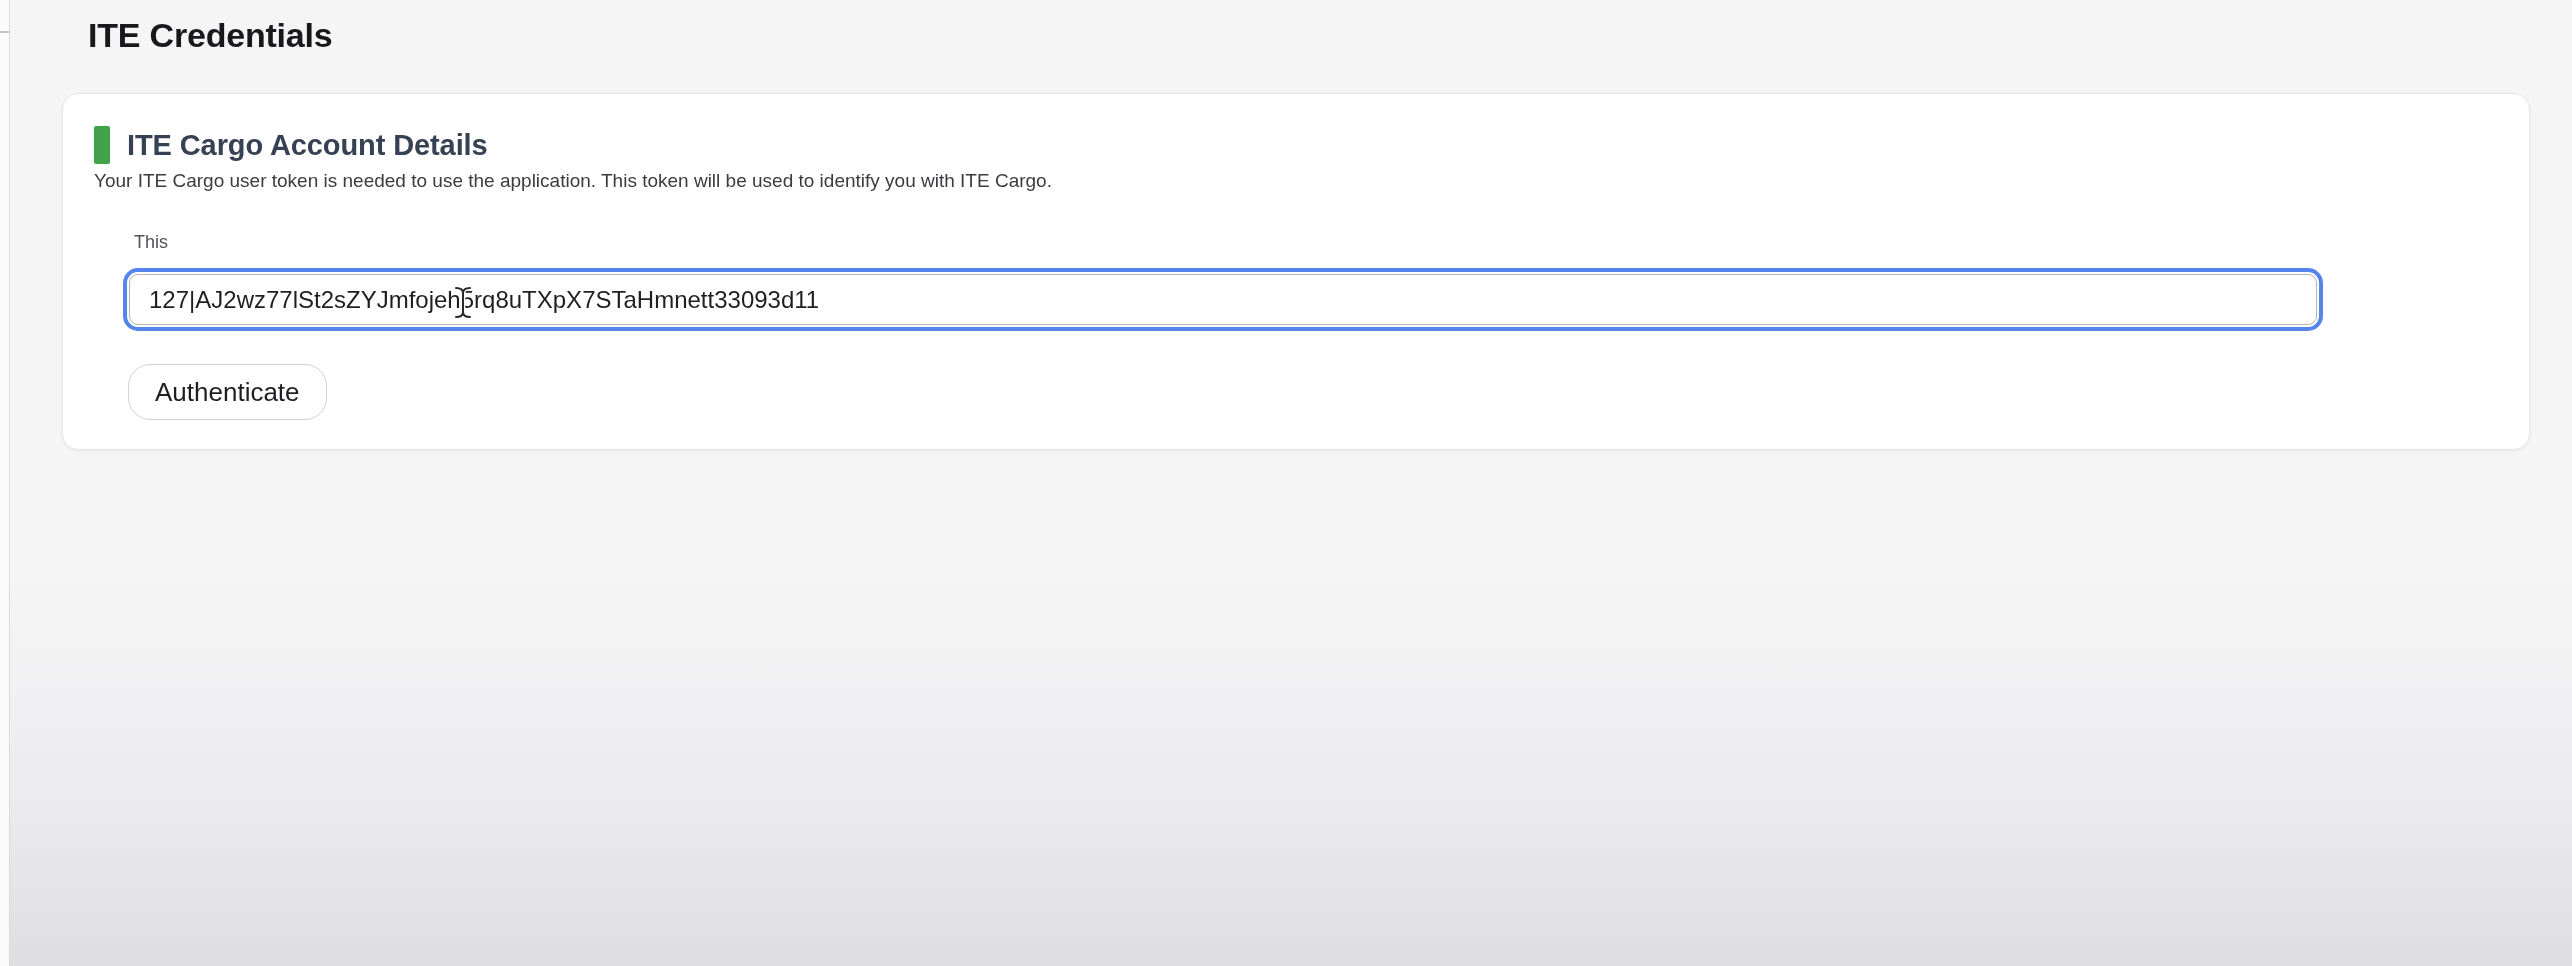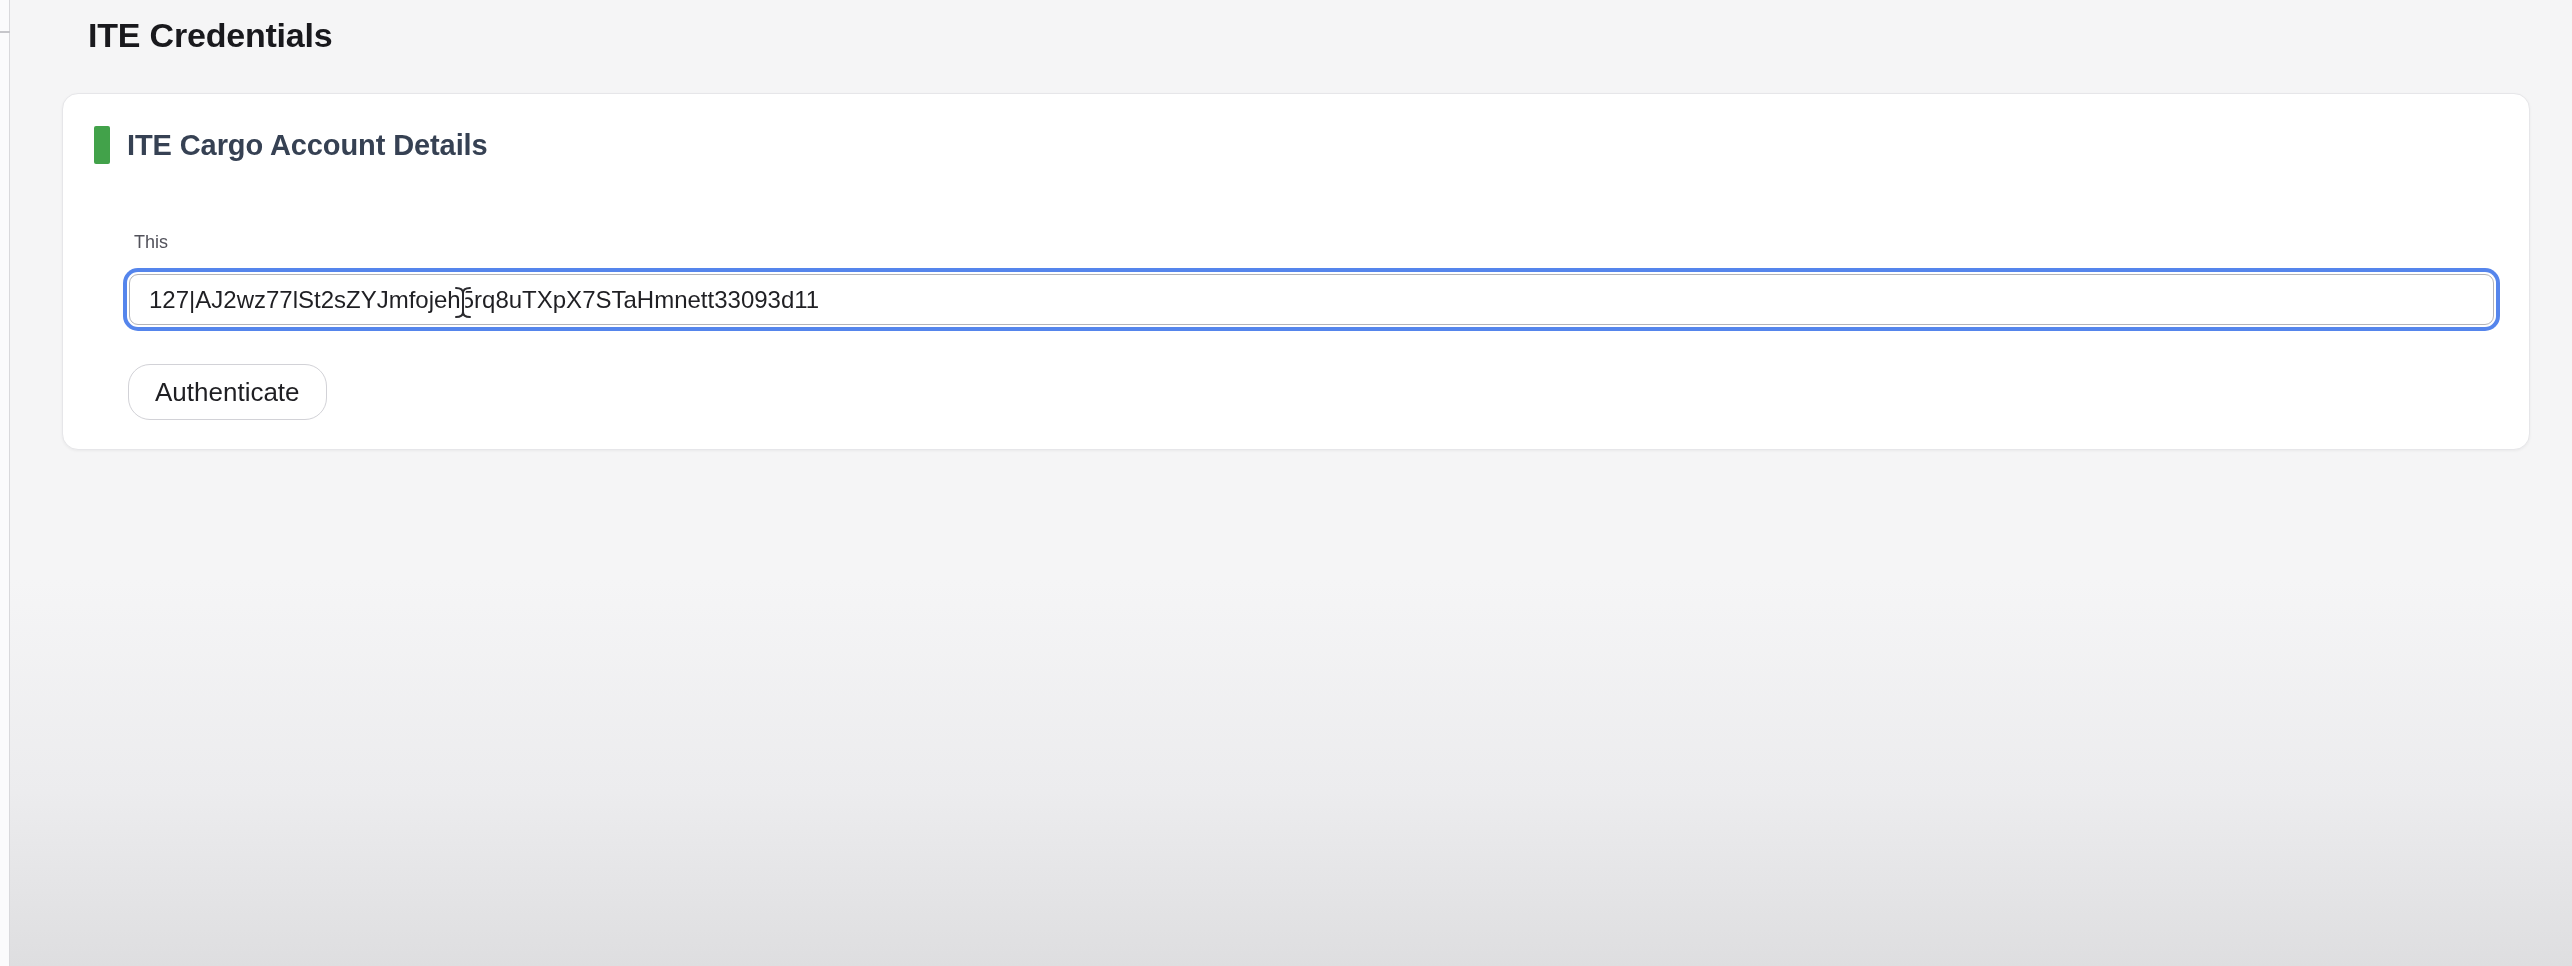--- a/index.html
+++ b/index.html
@@ -38,21 +38,21 @@
   }
   .card-desc {
     position: absolute; left: 31px; top: 76px;
     font-size: 19px; color: #3b3b41;
   }
   .token-label {
     position: absolute; left: 71px; top: 138px;
     font-size: 18px; color: #52525b; display: block;
   }
   .token-input {
-    position: absolute; left: 66px; top: 180px; width: 2365px; height: 51px;
+    position: absolute; left: 66px; top: 180px; width: 2188px; height: 51px;
     background: #fff;
     border: 1.5px solid #b4b4b8; border-radius: 9px;
     box-shadow: 0 0 0 2px #ffffff, 0 0 0 6px #5585ec;
     font-family: "Liberation Sans", "DejaVu Sans", sans-serif;
     font-size: 24px; color: #1f1f23; padding: 0 19px;
     outline: none;
   }
   .auth-btn {
     position: absolute; left: 65px; top: 270px; height: 56px; min-width: 193px;
     padding: 0 26px;
@@ -74,20 +74,21 @@
 </div>
 
 <main>
   <h1 class="page-title">ITE Credentials</h1>
 
   <section class="card">
     <div class="card-head">
       <span class="accent-bar"></span>
       <h2 class="card-title">ITE Cargo Account Details</h2>
     </div>
+    <p class="card-desc">Your ITE Cargo user token is needed to use the application. This token will be used to identify you with ITE Cargo.</p>
 
     <label class="token-label">This</label>
     <input class="token-input" type="text" value="127|AJ2wz77lSt2sZYJmfojeh5rq8uTXpX7STaHmnett33093d11" style="">
     <button class="auth-btn">Authenticate</button>
   </section>
 </main>
 
 <svg class="ibeam" viewBox="0 0 22 35">
   <g fill="none" stroke="#ffffff" stroke-width="4.5" stroke-linecap="round">
     <path d="M4 3 C8 3 11 4.5 11 8 C11 4.5 14 3 18 3"></path>

